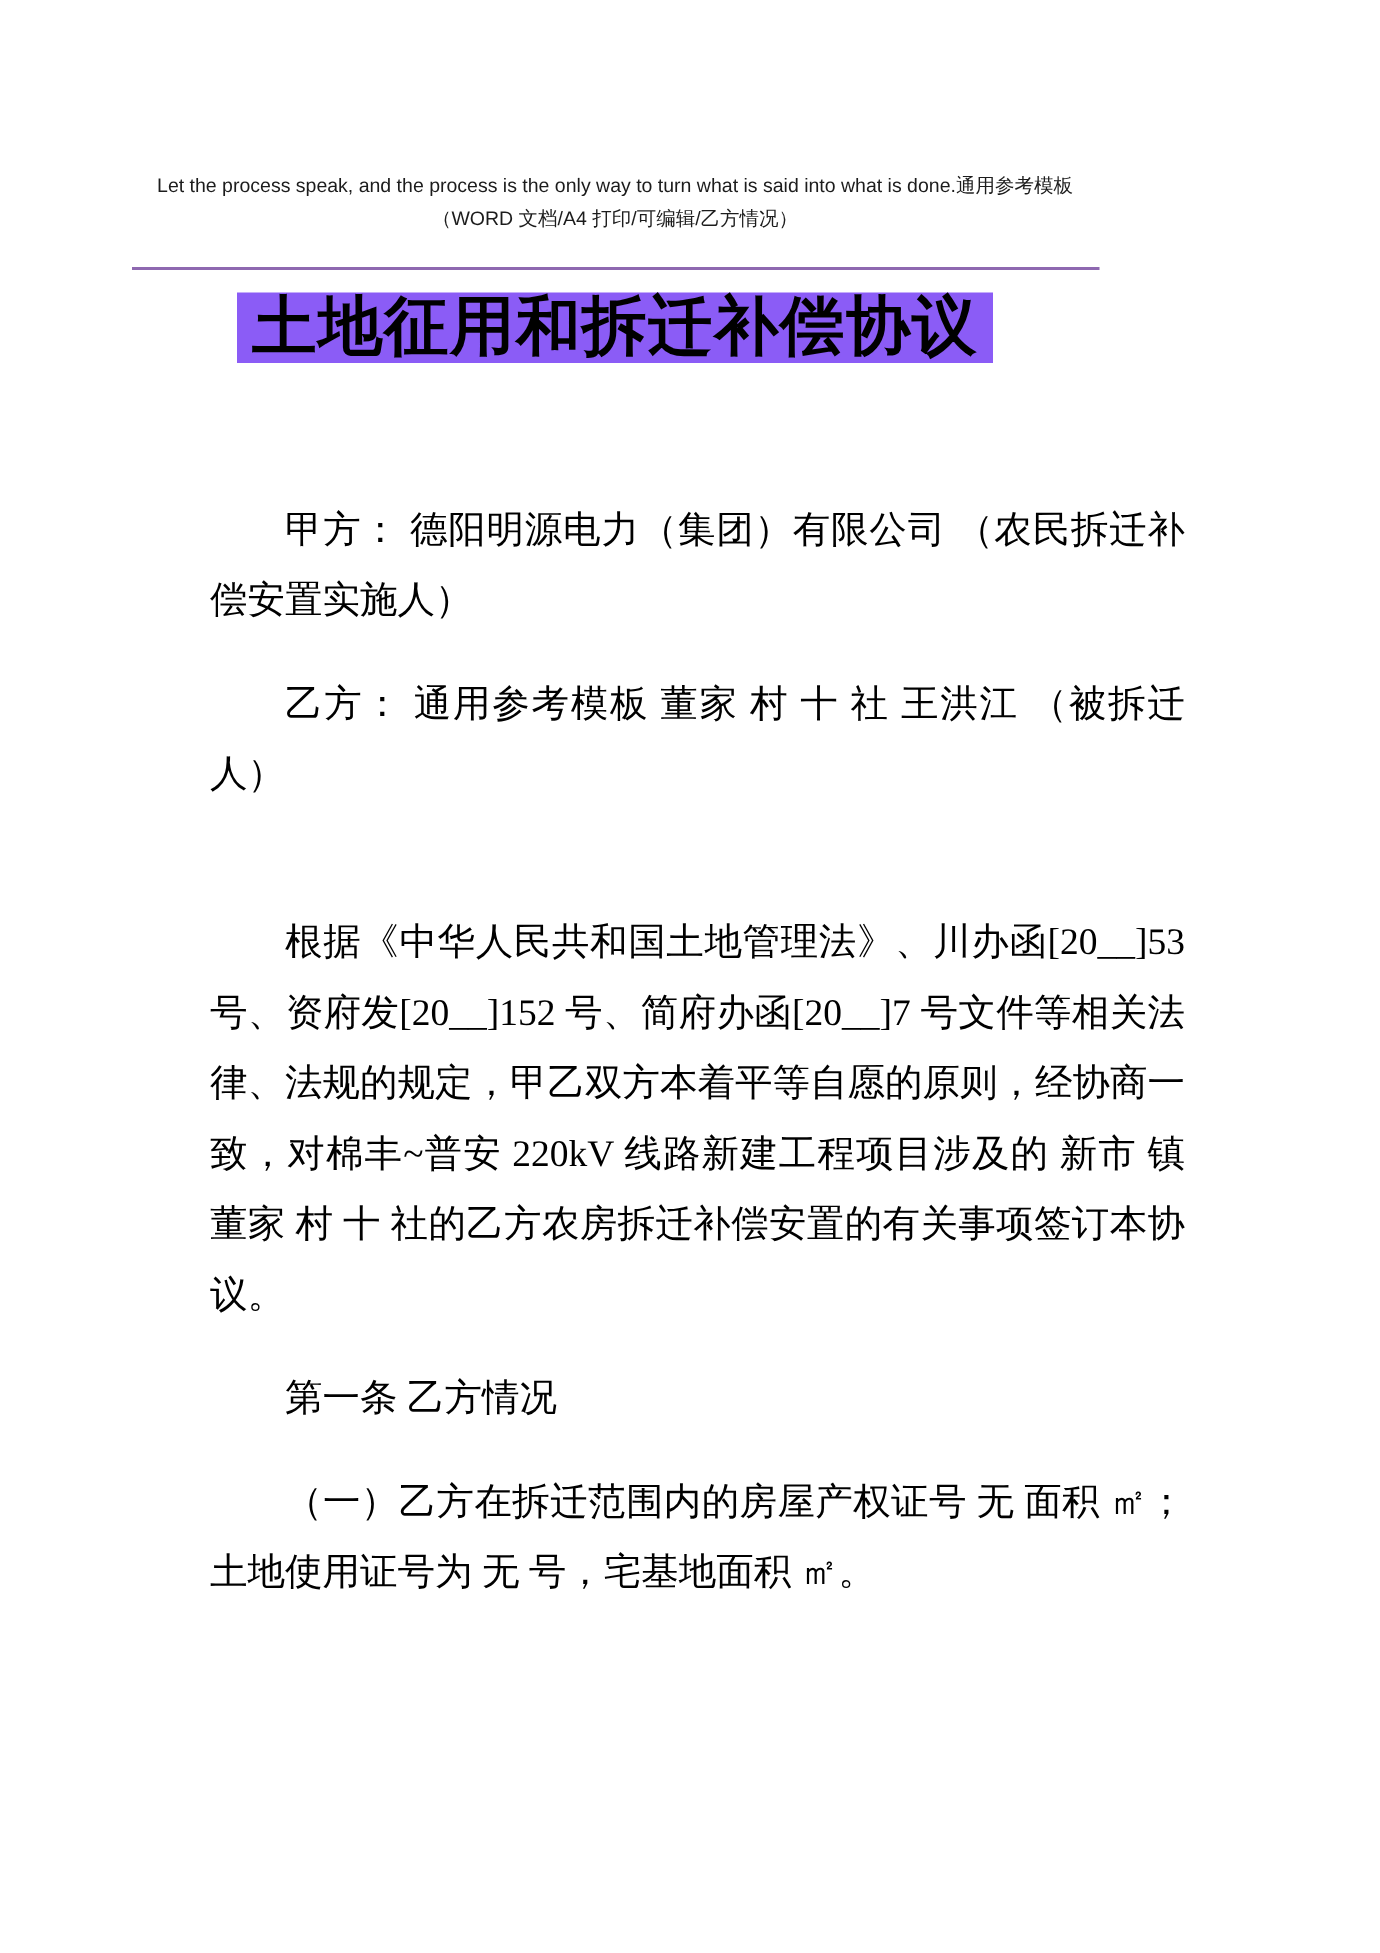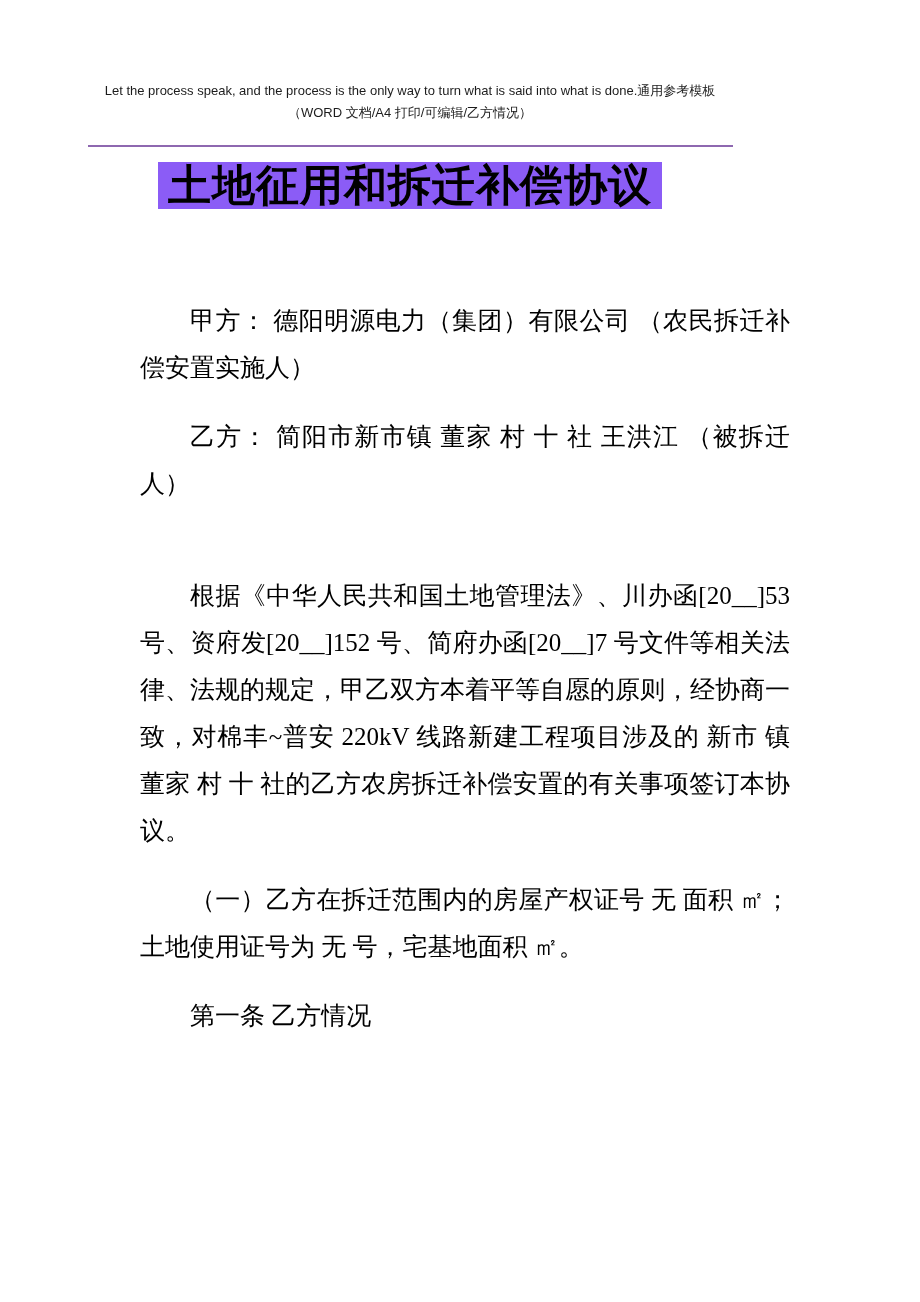--- a/index.html
+++ b/index.html
@@ -11,21 +11,21 @@
     width: 920px;
     height: 1302px;
     font-family: "Liberation Serif", serif;
     color: #000000;
     overflow: hidden;
   }
   .page {
     box-sizing: border-box;
     width: 820px;
     height: 1302px;
-    padding-top: 80px;
+    padding-top: 113px;
     background: #ffffff;
   }
   .hdr {
     text-align: center;
     font-family: "Liberation Sans", sans-serif;
     font-size: 13px;
     line-height: 22px;
     color: #1c1c1c;
   }
   .hdr p { margin: 0; }
@@ -74,19 +74,19 @@
   </div>
 
   <div class="divider"></div>
 
   <h1 class="doc-title">
     <span class="title-hl">土地征用和拆迁补偿协议</span>
   </h1>
 
   <div class="doc-body">
     <p>甲方：  德阳明源电力（集团）有限公司 （农民拆迁补偿安置实施人）</p>
-    <p class="gap-after">乙方：  简阳市新市镇 董家 村 十 社 王洪江 （被拆迁人）</p>
+    <p class="gap-after">乙方：  通用参考模板 董家 村 十 社 王洪江 （被拆迁人）</p>
     <p>根据《中华人民共和国土地管理法》、川办函[20__]53 号、资府发[20__]152 号、简府办函[20__]7 号文件等相关法律、法规的规定，甲乙双方本着平等自愿的原则，经协商一致，对棉丰~普安 220kV 线路新建工程项目涉及的 新市 镇 董家 村 十 社的乙方农房拆迁补偿安置的有关事项签订本协议。</p>
+    <p>第一条 乙方情况</p>
     <p>（一）乙方在拆迁范围内的房屋产权证号 无 面积 ㎡；土地使用证号为 无 号，宅基地面积 ㎡。</p>
-    <p>第一条 乙方情况</p>
   </div>
 
 </div>
 
 </body></html>

